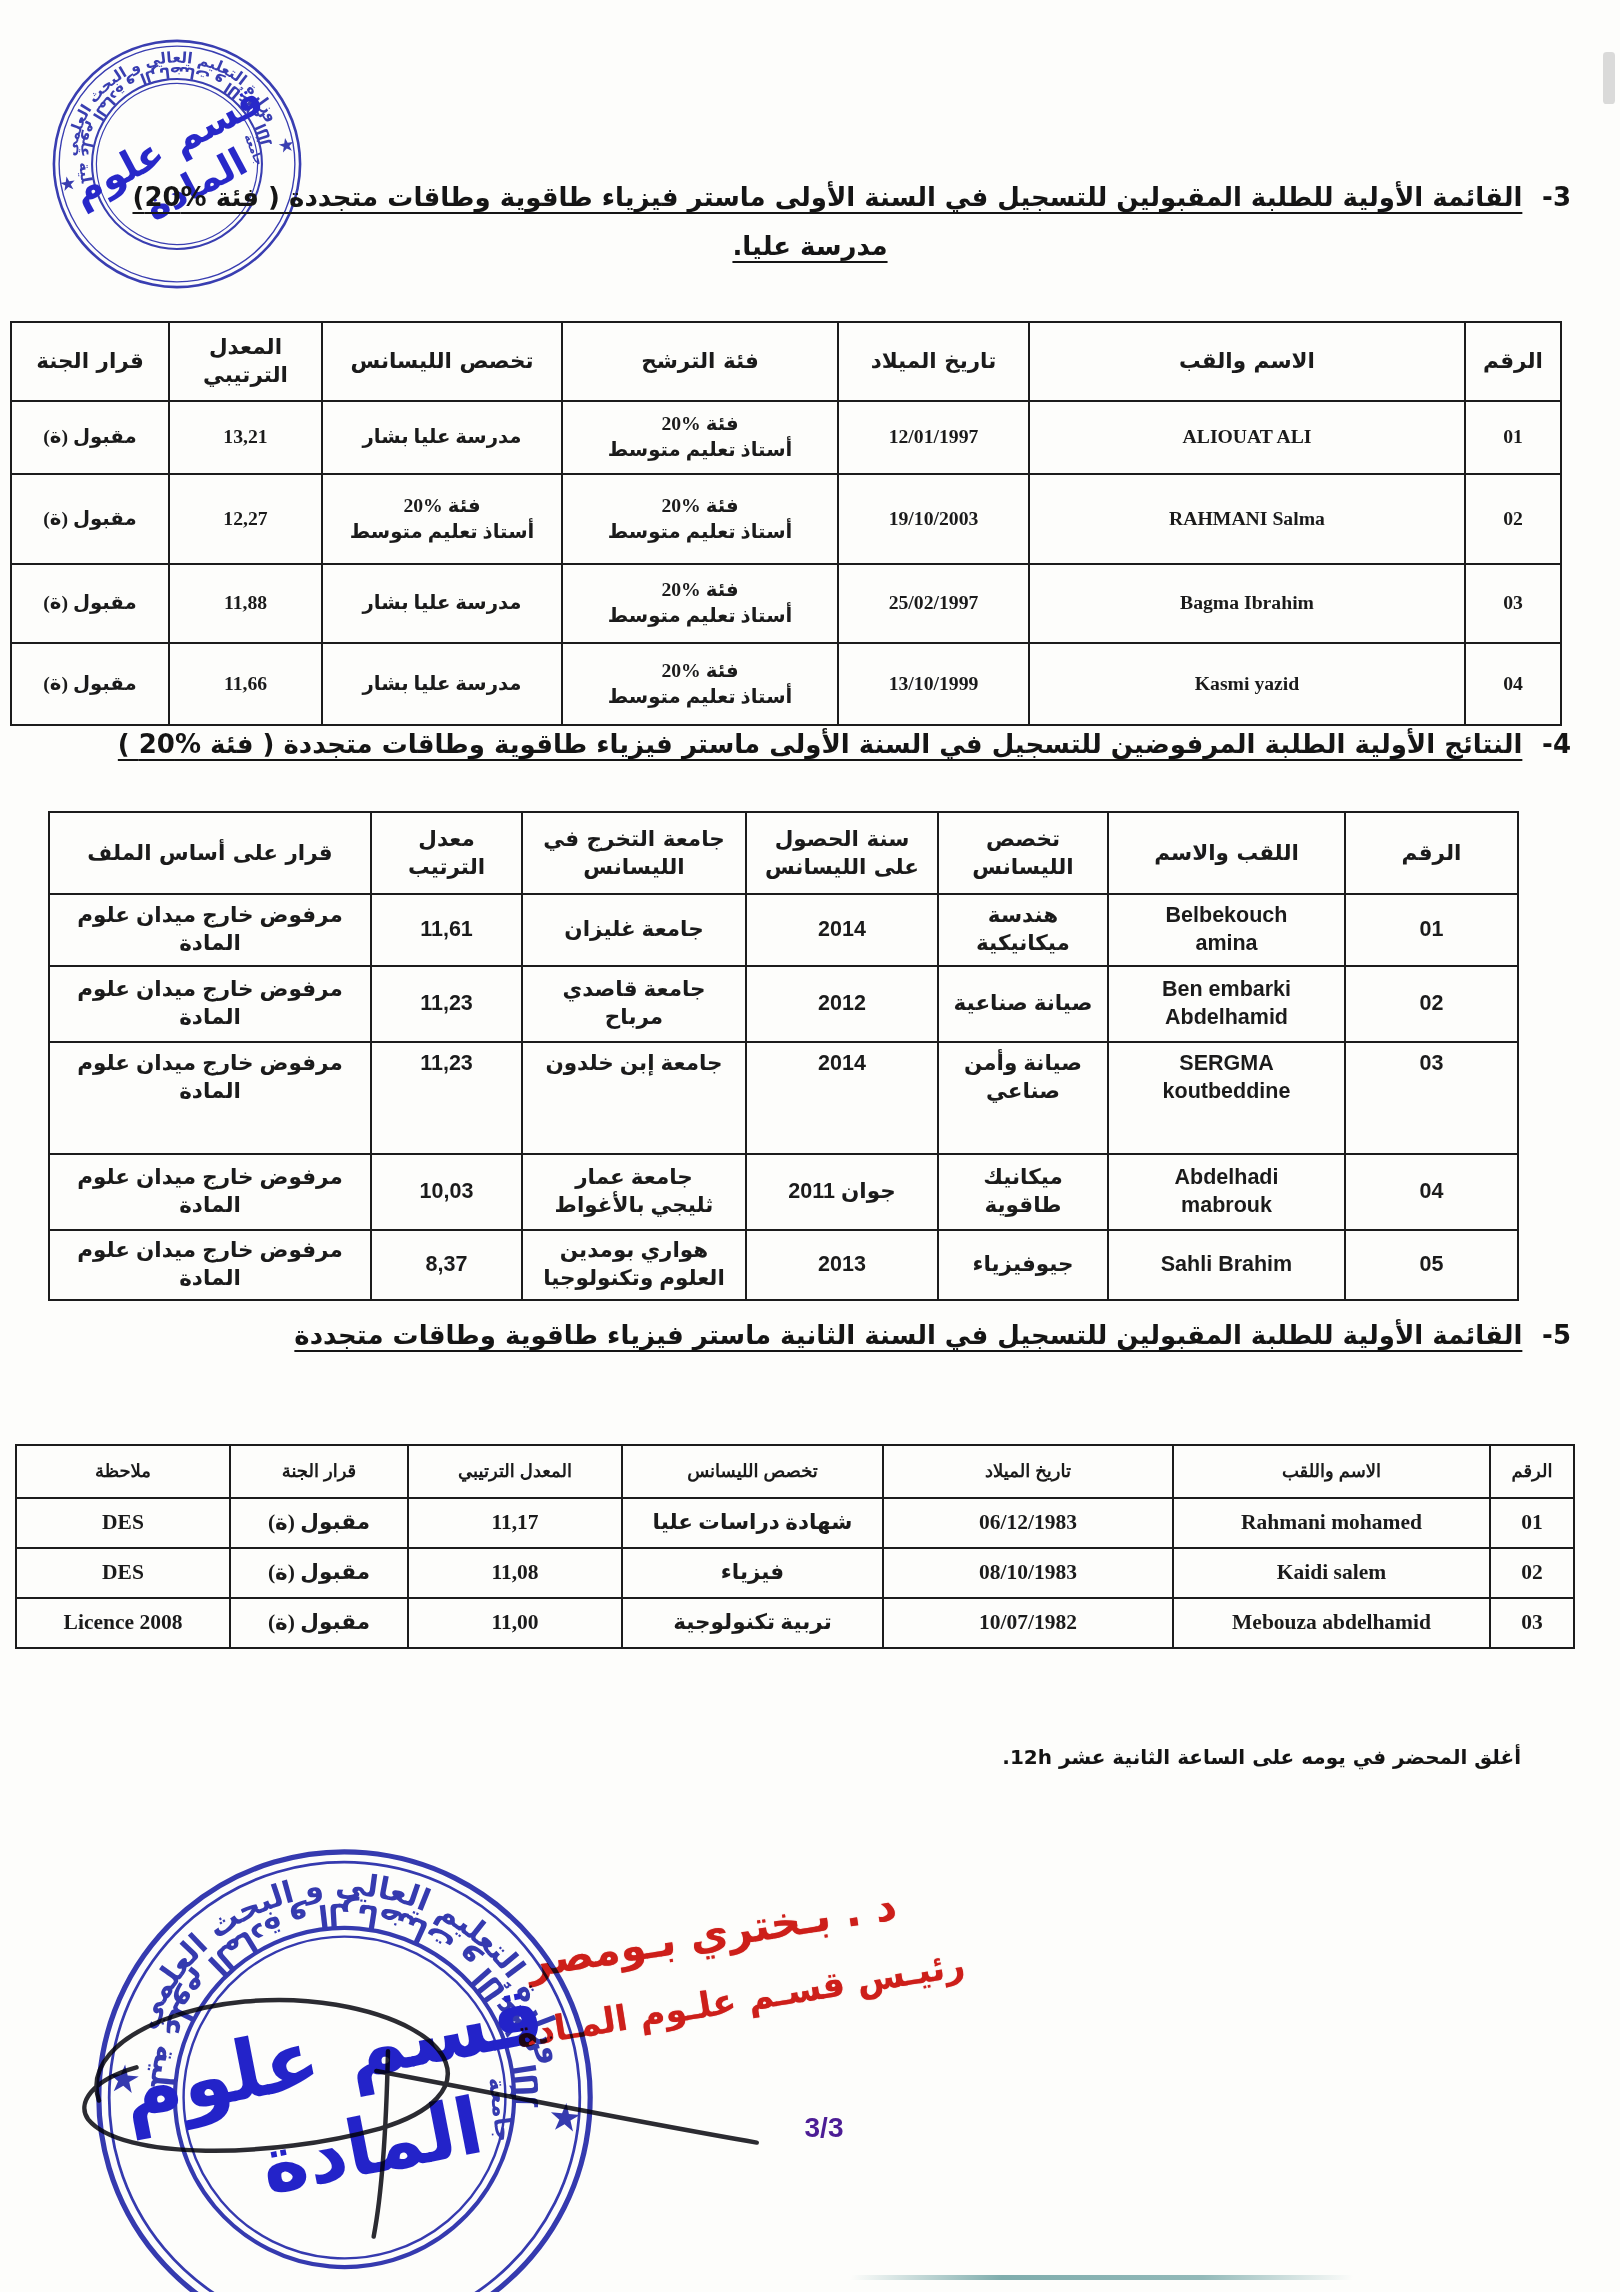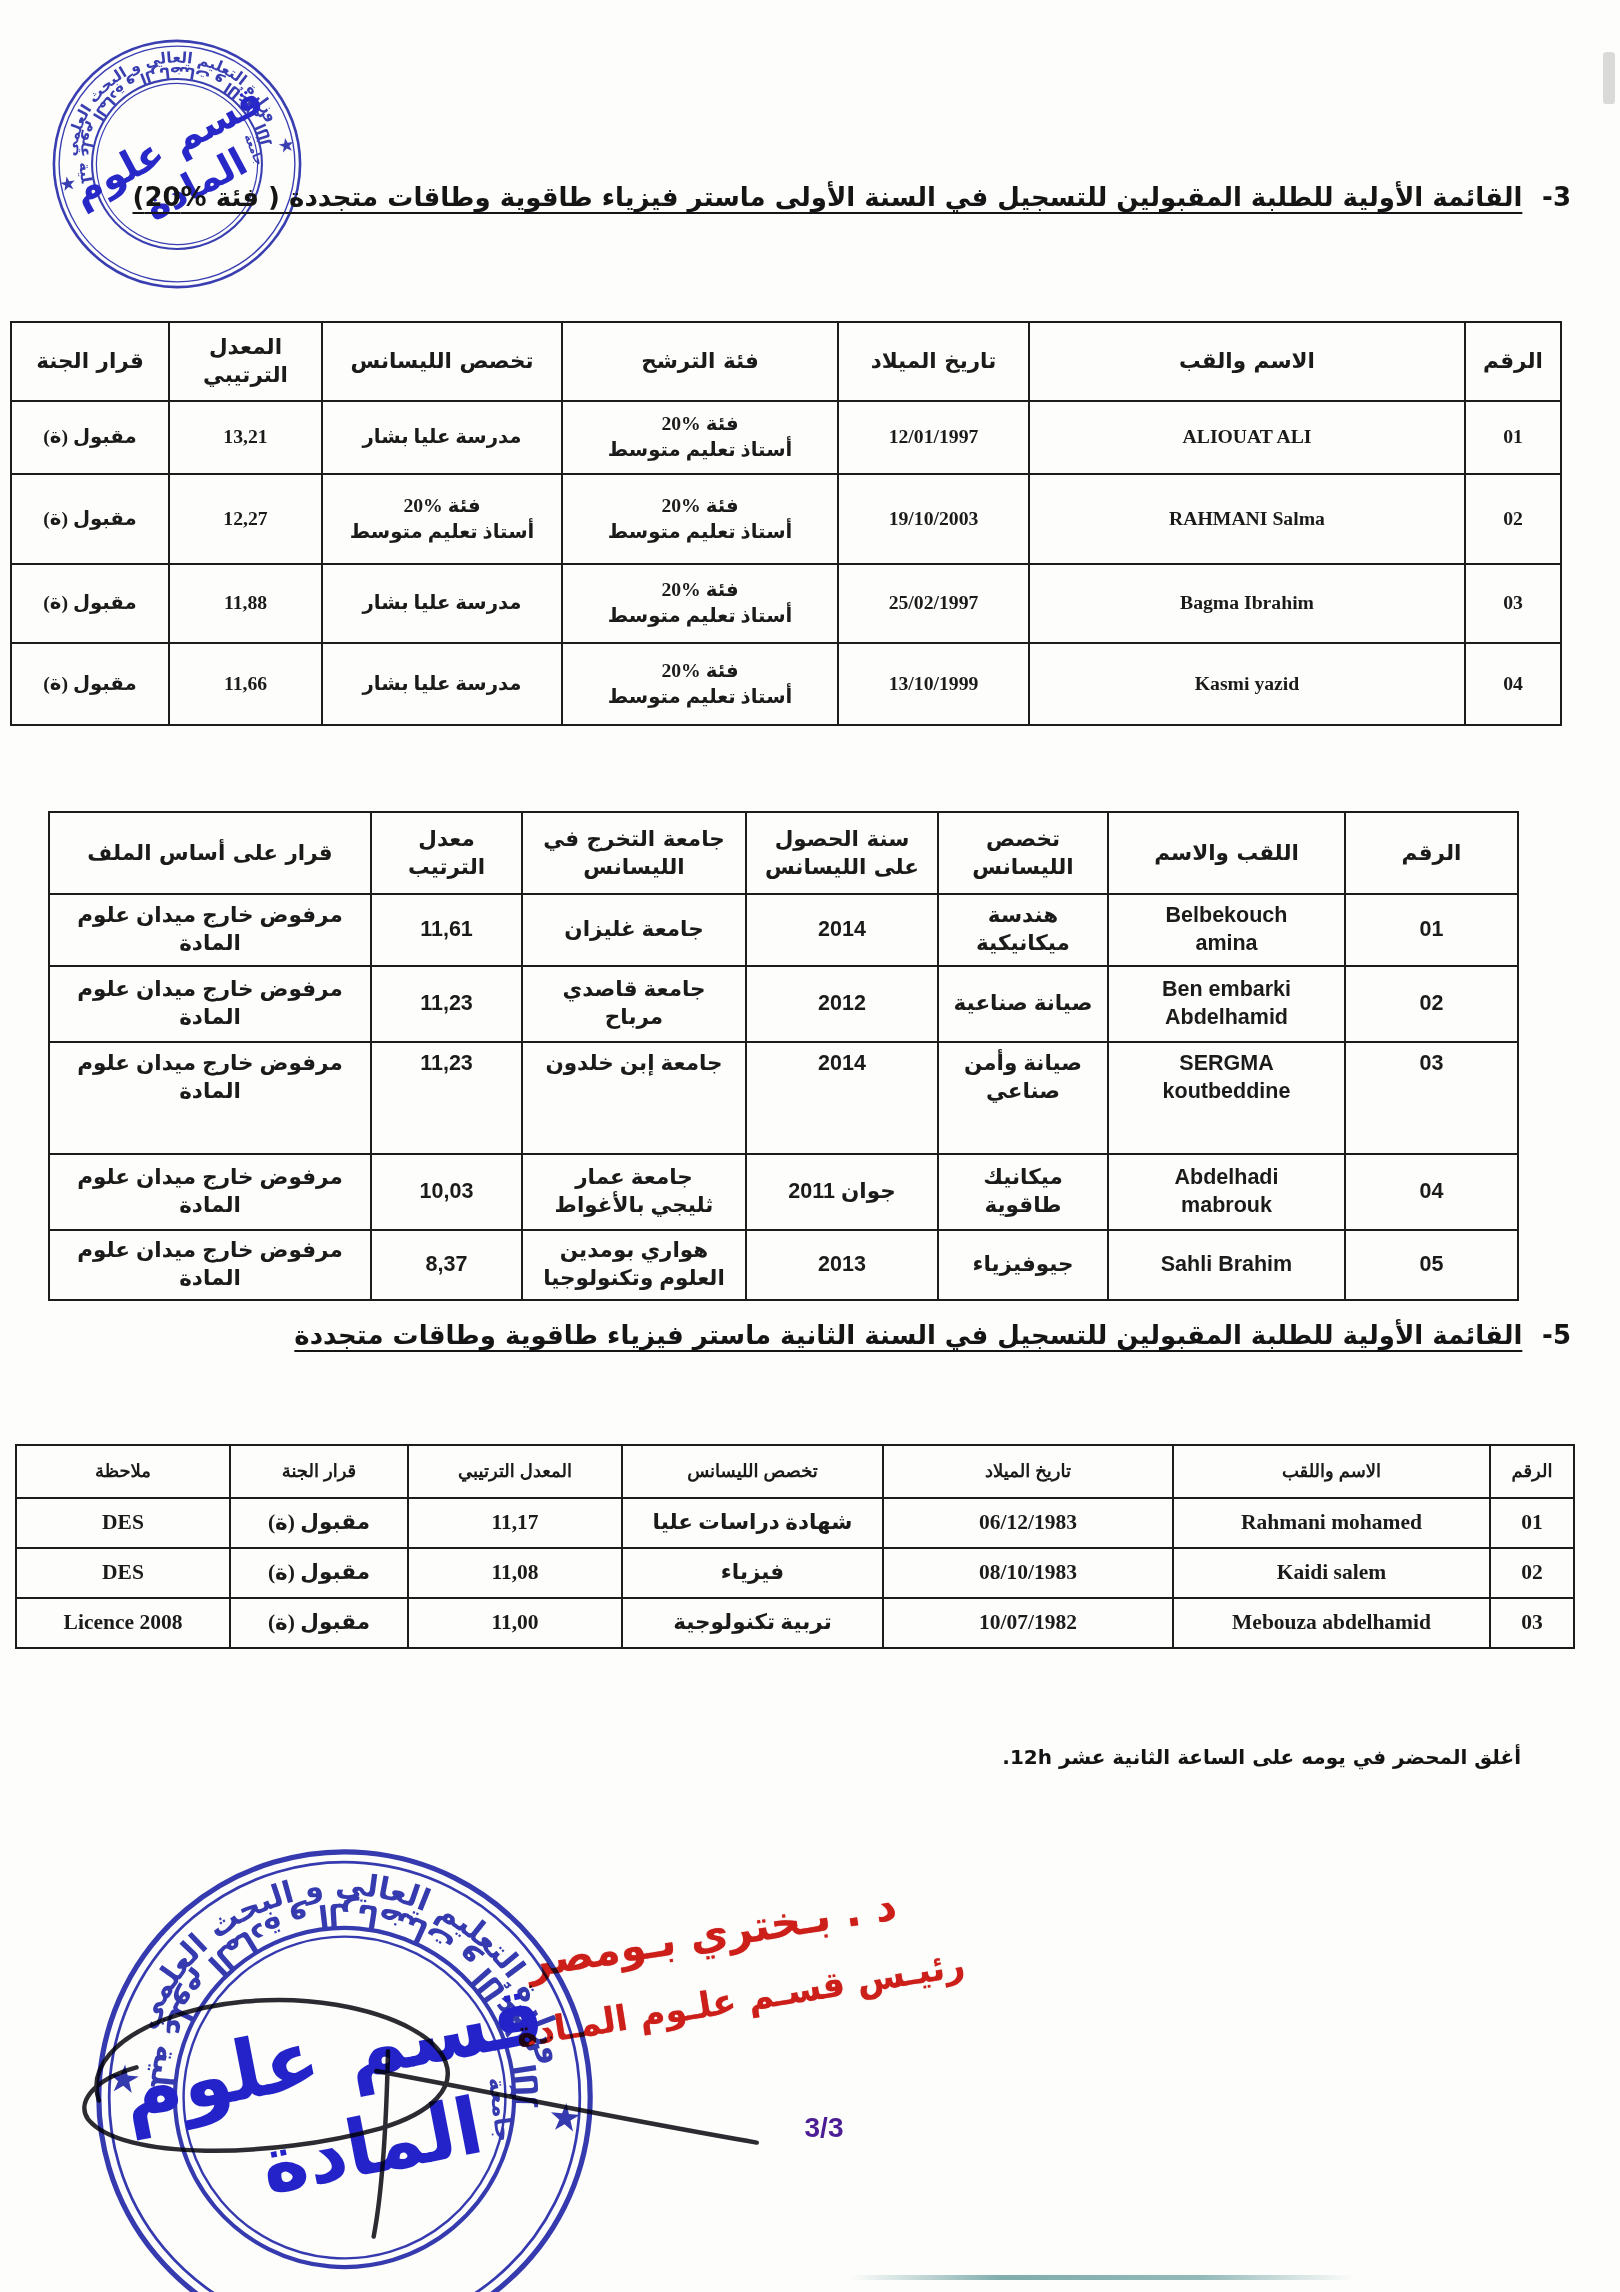--- a/index.html
+++ b/index.html
@@ -116,20 +116,21 @@
       <text class="center-big" x="158" y="196" font-size="44" fill="#1717c9">المادة</text>
     </g>
     <text class="side-small" fill="#2a2fae" transform="rotate(78 236 150)" x="236" y="150">جامعة</text>
   </svg>
 
   <div id="corner-mark"></div>
 
   <div id="h3" class="heading">
     <span class="hnum">3-</span>
     <span class="underlined">القائمة الأولية للطلبة المقبولين للتسجيل في السنة الأولى ماستر فيزياء طاقوية وطاقات متجددة ( فئة %20)</span>
+    <span class="subtitle underlined">مدرسة عليا.</span>
   </div>
 
   <table id="table1">
     <colgroup>
       <col style="width:96px">
         <col style="width:436px">
         <col style="width:191px">
         <col style="width:276px">
       <col style="width:240px">
         <col style="width:153px">
@@ -185,20 +186,24 @@
           <td>13/10/1999</td>
           <td>فئة %20
 أستاذ تعليم متوسط</td>
           <td>مدرسة عليا بشار</td>
           <td>11,66</td>
           <td>مقبول (ة)</td>
         </tr>
       </tbody>
   </table>
 
+  <div id="h4" class="heading">
+    <span class="hnum">4-</span>
+    <span class="underlined">النتائج الأولية الطلبة المرفوضين للتسجيل في السنة الأولى ماستر فيزياء طاقوية وطاقات متجددة ( فئة %20 )</span>
+  </div>
 
   <table id="table2">
     <colgroup>
       <col style="width:173px">
         <col style="width:237px">
         <col style="width:170px">
         <col style="width:192px">
       <col style="width:224px">
         <col style="width:151px">
         <col style="width:322px">

